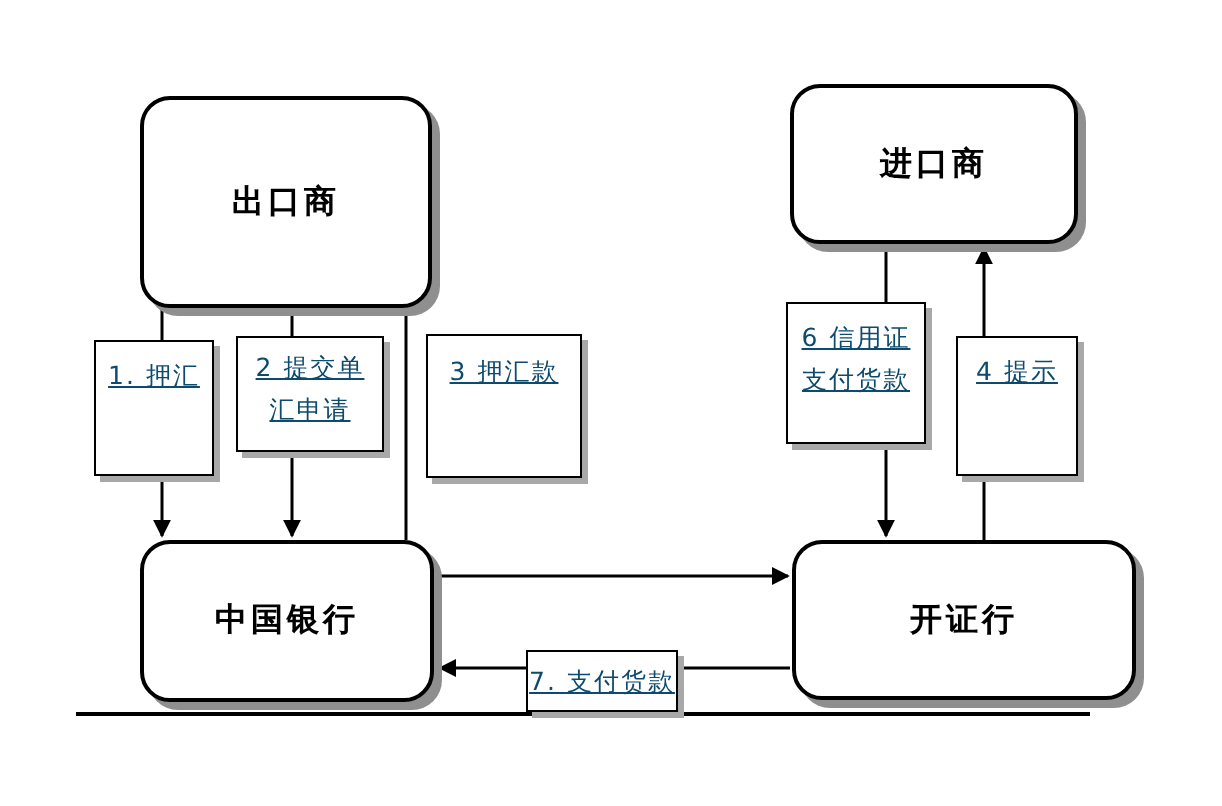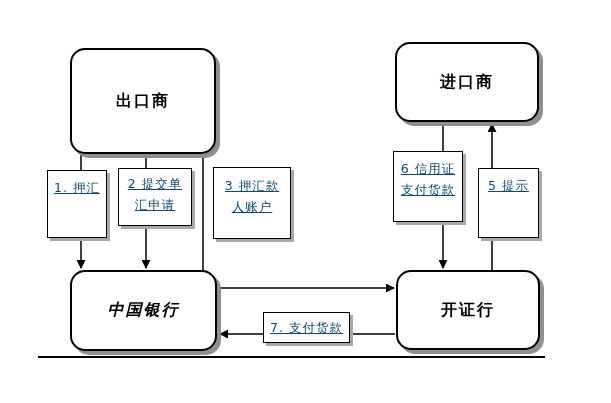--- a/index.html
+++ b/index.html
@@ -90,49 +90,48 @@
   </svg>
 
   <div class="node" style="left:70px; top:48px; width:146px; height:106px;">
     <span>出口商</span>
   </div>
 
   <div class="node" style="left:395px; top:42px; width:144px; height:80px;">
     <span>进口商</span>
   </div>
 
-  <div class="node" style="left:70px; top:270px; width:147px; height:81px;font-style:italic;">
+  <div class="node" style="left:70px; top:270px; width:147px; height:81px;">
     <span>中国银行</span>
   </div>
 
-  <div class="node" style="left:396px; top:270px; width:144px; height:80px;">
+  <div class="node" style="left:396px; top:270px; width:172px; height:80px;">
     <span>开证行</span>
   </div>
 
   <div class="step" style="left:47px; top:170px; width:60px; height:68px;">
     <div class="step-line">1. 押汇</div>
   </div>
 
   <div class="step" style="left:118px; top:168px; width:74px; height:58px; padding-top:4px;">
     <div class="step-line">2 提交单</div>
     <div class="step-line">汇申请</div>
   </div>
 
   <div class="step" style="left:213px; top:167px; width:78px; height:72px; padding-top:7px;">
     <div class="step-line">3 押汇款</div>
-    <div class="step-line">人账户</div>
   </div>
 
   <div class="step" style="left:393px; top:151px; width:70px; height:71px;">
     <div class="step-line">6 信用证</div>
     <div class="step-line">支付货款</div>
   </div>
 
   <div class="step" style="left:478px; top:168px; width:61px; height:70px;">
-    <div class="step-line">5 提示</div>
+    <div class="step-line">4 提示</div>
   </div>
 
 
-  <div class="step horizontal" style="left:263px; top:312px; width:87px; height:31px;justify-content:center;">
+  <div class="step horizontal" style="left:263px; top:325px; width:76px; height:31px;justify-content:center;">
     <div class="step-line">7. 支付货款</div>
   </div>
 
 </div>
 
 </body></html>

